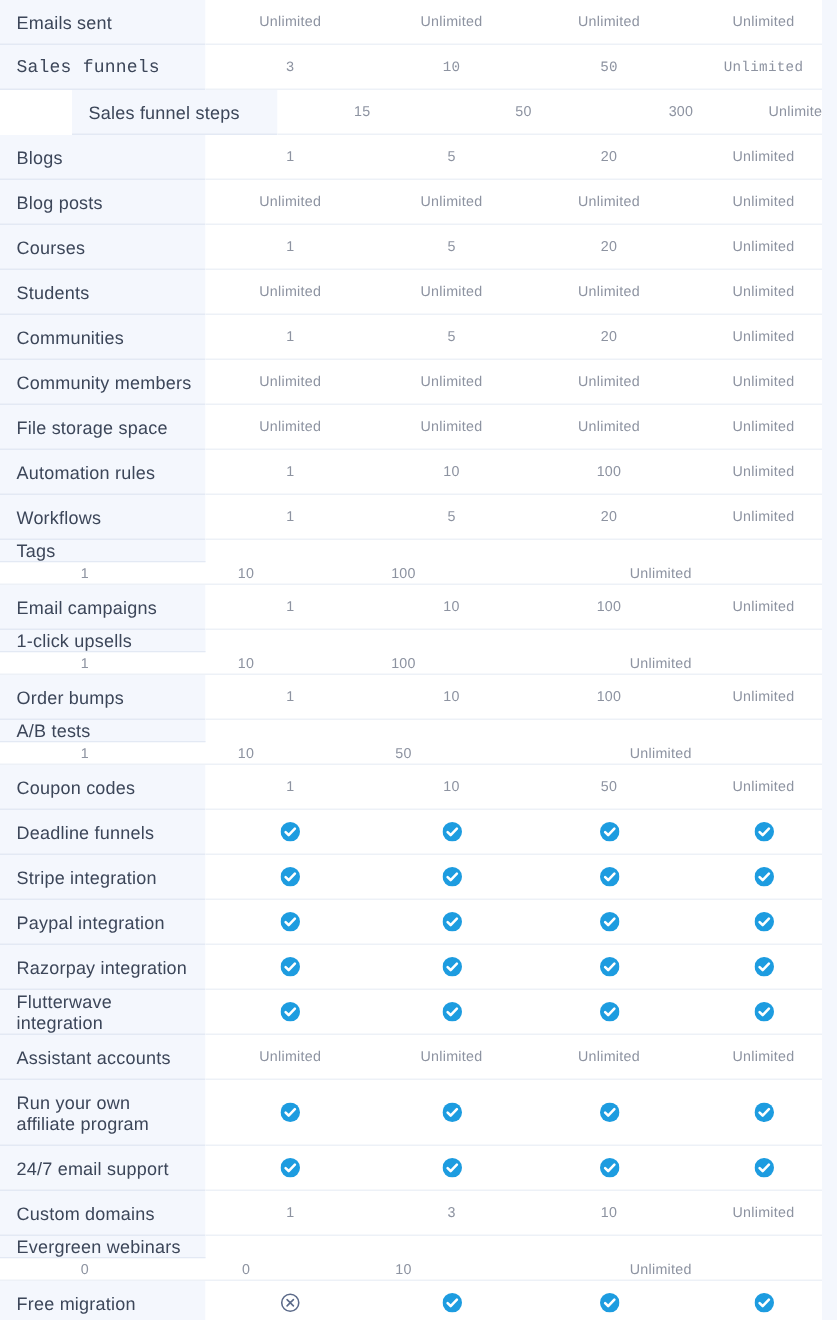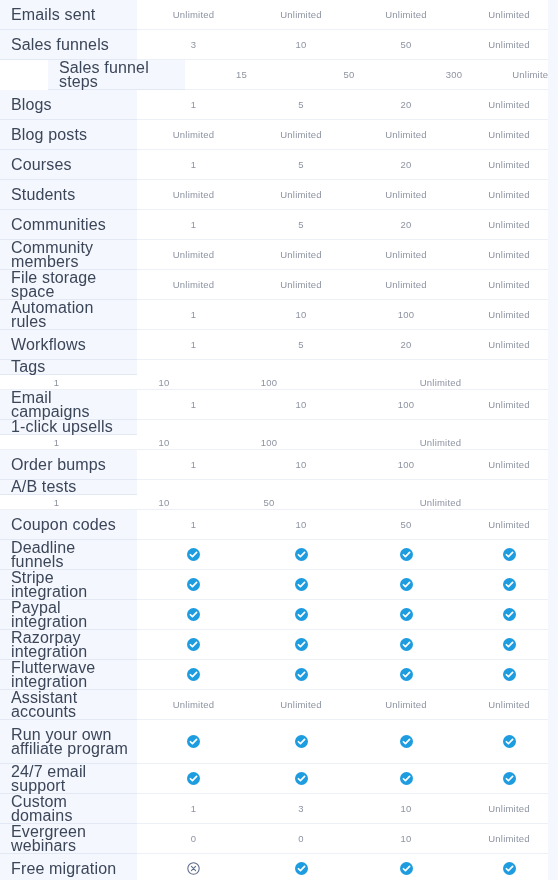--- a/index.html
+++ b/index.html
@@ -44,21 +44,21 @@
 
   .row-label {
     width: 137px;
     min-width: 137px;
     box-sizing: border-box;
     background: #f4f7fd;
     border-bottom: 1px solid #e3e9f4;
     display: flex;
     align-items: center;
     padding: 0 9px 0 11px;
-    font-size: 16px;
+    font-size: 12px;
     line-height: 14px;
     color: #3c4659;
     letter-spacing: 0.15px;
   }
 
   .row-values {
     flex: 1;
     display: flex;
     align-items: stretch;
     background: #ffffff;
@@ -106,21 +106,21 @@
 <div id="compare-table">
     <div class="feature-row" style="height: 30px;">
       <div class="row-label">Emails sent</div>
       <div class="row-values">
         <div class="cell c0">Unlimited</div>
         <div class="cell c1">Unlimited</div>
         <div class="cell c2">Unlimited</div>
         <div class="cell c3">Unlimited</div>
       </div>
     </div>
-    <div class="feature-row" style="height: 30px;">
+    <div class="feature-row" style="height: 30px; font-family: Liberation Mono, monospace;">
       <div class="row-label">Sales funnels</div>
       <div class="row-values">
         <div class="cell c0">3</div>
         <div class="cell c1">10</div>
         <div class="cell c2">50</div>
         <div class="cell c3">Unlimited</div>
       </div>
     </div>
     <div class="feature-row" style="height: 30px; padding-left: 48px;">
       <div class="row-label">Sales funnel steps</div>
@@ -536,21 +536,21 @@
     </div>
     <div class="feature-row" style="height: 30px;">
       <div class="row-label">Custom domains</div>
       <div class="row-values">
         <div class="cell c0">1</div>
         <div class="cell c1">3</div>
         <div class="cell c2">10</div>
         <div class="cell c3">Unlimited</div>
       </div>
     </div>
-    <div class="feature-row" style="height: 30px;">
+    <div class="feature-row" style="height: 30px; flex-direction: column;">
       <div class="row-label">Evergreen webinars</div>
       <div class="row-values">
         <div class="cell c0">0</div>
         <div class="cell c1">0</div>
         <div class="cell c2">10</div>
         <div class="cell c3">Unlimited</div>
       </div>
     </div>
     <div class="feature-row" style="height: 30px;">
       <div class="row-label">Free migration</div>

